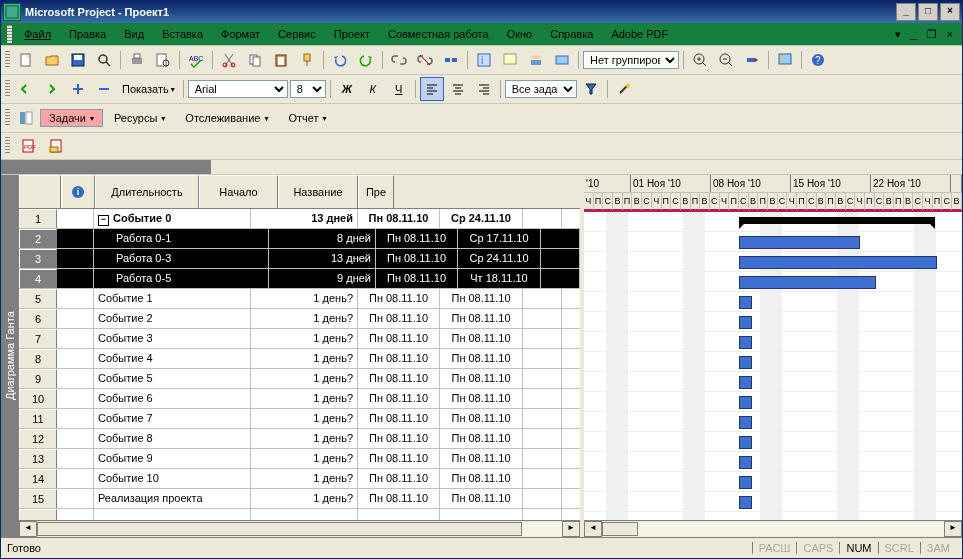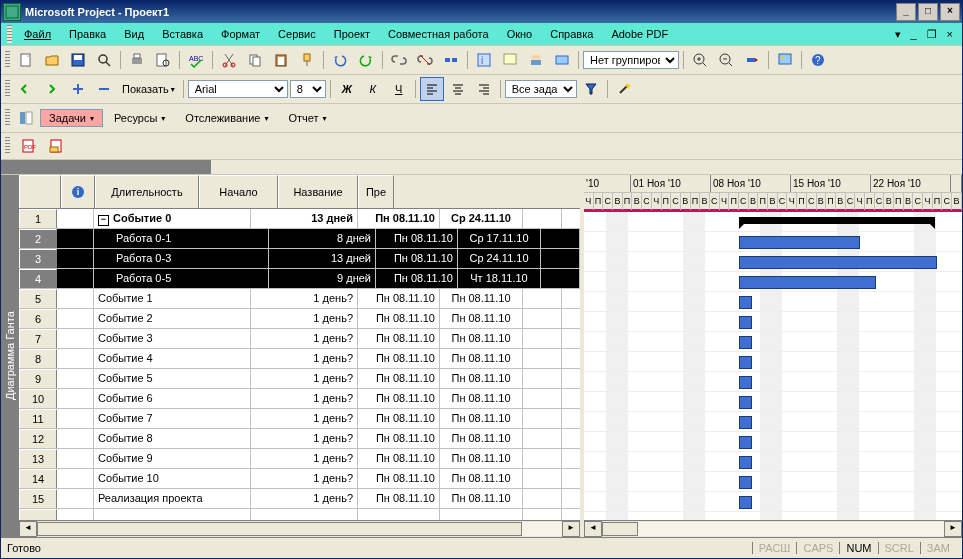--- a/index.html
+++ b/index.html
@@ -1,21 +1,21 @@
 <!DOCTYPE html>
 <html><head>
 <meta charset="utf-8">
 <style>
 html,body{margin:0;padding:0;font-family:Tahoma,Arial,sans-serif;font-size:11px;background:#fff;color:#000;overflow:hidden}
 .window{width:963px;height:559px;display:flex;flex-direction:column;border:1px solid #0a246a;box-sizing:border-box}
 .titlebar{height:22px;background:linear-gradient(#0a246a,#3a6ea5);color:#fff;display:flex;align-items:center;padding:0 2px;font-weight:bold}
 .titlebar .app-icon{width:16px;height:16px;background:#4a8;border:1px solid #063;margin-right:4px;display:flex;align-items:center;justify-content:center;font-size:9px;color:#fff}
 .titlebar .title{flex:1}
 .titlebar .win-btn{width:18px;height:16px;background:#d4d0c8;border:1px solid #808080;margin-left:2px;text-align:center;line-height:14px;color:#000;font-family:Arial;font-size:10px;cursor:pointer}
-.menubar{display:flex;align-items:center;background:#5eead4;padding:2px 6px;gap:2px;border-bottom:1px solid #cbc7b8}
+.menubar{display:flex;align-items:center;background:#15803d;padding:2px 6px;gap:2px;border-bottom:1px solid #cbc7b8}
 .menubar .menu-item{padding:2px 8px;cursor:pointer}
 .menubar .menu-item u{text-decoration:underline}
 .menubar .help-box{margin-left:auto;display:flex;align-items:center;gap:4px}
 .menubar .help-input{width:120px;height:16px;border:1px solid #7f9db9;font-size:11px;color:#999;padding:0 4px}
 .menubar .small-btn{padding:0 3px;cursor:pointer}
 .toolbar{display:flex;align-items:center;background:#ece9d8;padding:2px 4px;gap:2px;border-bottom:1px solid #cbc7b8;flex-wrap:nowrap;height:24px}
 .tool-grip{width:5px;height:18px;background:repeating-linear-gradient(#888 0 1px,#ece9d8 1px 3px);margin-right:2px}
 .tool-btn{width:22px;height:22px;display:flex;align-items:center;justify-content:center;cursor:pointer;border:1px solid transparent}
 .tool-btn svg{width:16px;height:16px}
 .tool-sep{width:1px;height:18px;background:#aca899;margin:0 2px}
@@ -36,21 +36,21 @@
 .grid-body{overflow:hidden}
 .grid-row{display:flex;height:19px;border-bottom:1px solid #c0c0c0}
 .grid-row .rownum{width:36px;background:#ece9d8;border-right:1px solid #808080;text-align:center;line-height:19px;border-top:1px solid #fff;border-left:1px solid #fff}
 .grid-row .cell{border-right:1px solid #c0c0c0;padding:0 4px;line-height:19px;overflow:hidden;white-space:nowrap}
 .grid-row.selected .cell{background:#000;color:#fff}
 .grid-row.selected .rownum{background:#7f7f7f;color:#fff}
 .grid-row.bold .cell{font-weight:bold}
 .col-info{width:28px;text-align:center}
 .col-name{width:148px}
 .col-dur{width:98px;text-align:right}
-.col-start{width:73px;text-align:right}
+.col-start{width:73px;text-align:center}
 .col-end{width:74px;text-align:center}
 .col-pred{width:30px}
 .outline-btn{display:inline-block;width:9px;height:9px;border:1px solid #000;text-align:center;line-height:7px;font-size:9px;margin-right:4px;background:#fff;color:#000}
 .gantt-area{flex:1;display:flex;flex-direction:column;overflow:hidden;position:relative}
 .gantt-header{height:34px;background:#ece9d8;display:flex;flex-direction:column;border-bottom:3px solid #be185d}
 .gh-row1{height:17px;display:flex;border-bottom:1px solid #c0c0c0}
 .gh-row2{height:17px;display:flex}
 .gh-week{border-right:1px solid #808080;font-size:10px;padding-left:2px;line-height:17px}
 .gh-day{width:11px;border-right:1px solid #c0c0c0;text-align:center;font-size:9px;line-height:17px}
 .gantt-body{position:relative;flex:1;overflow:hidden}

